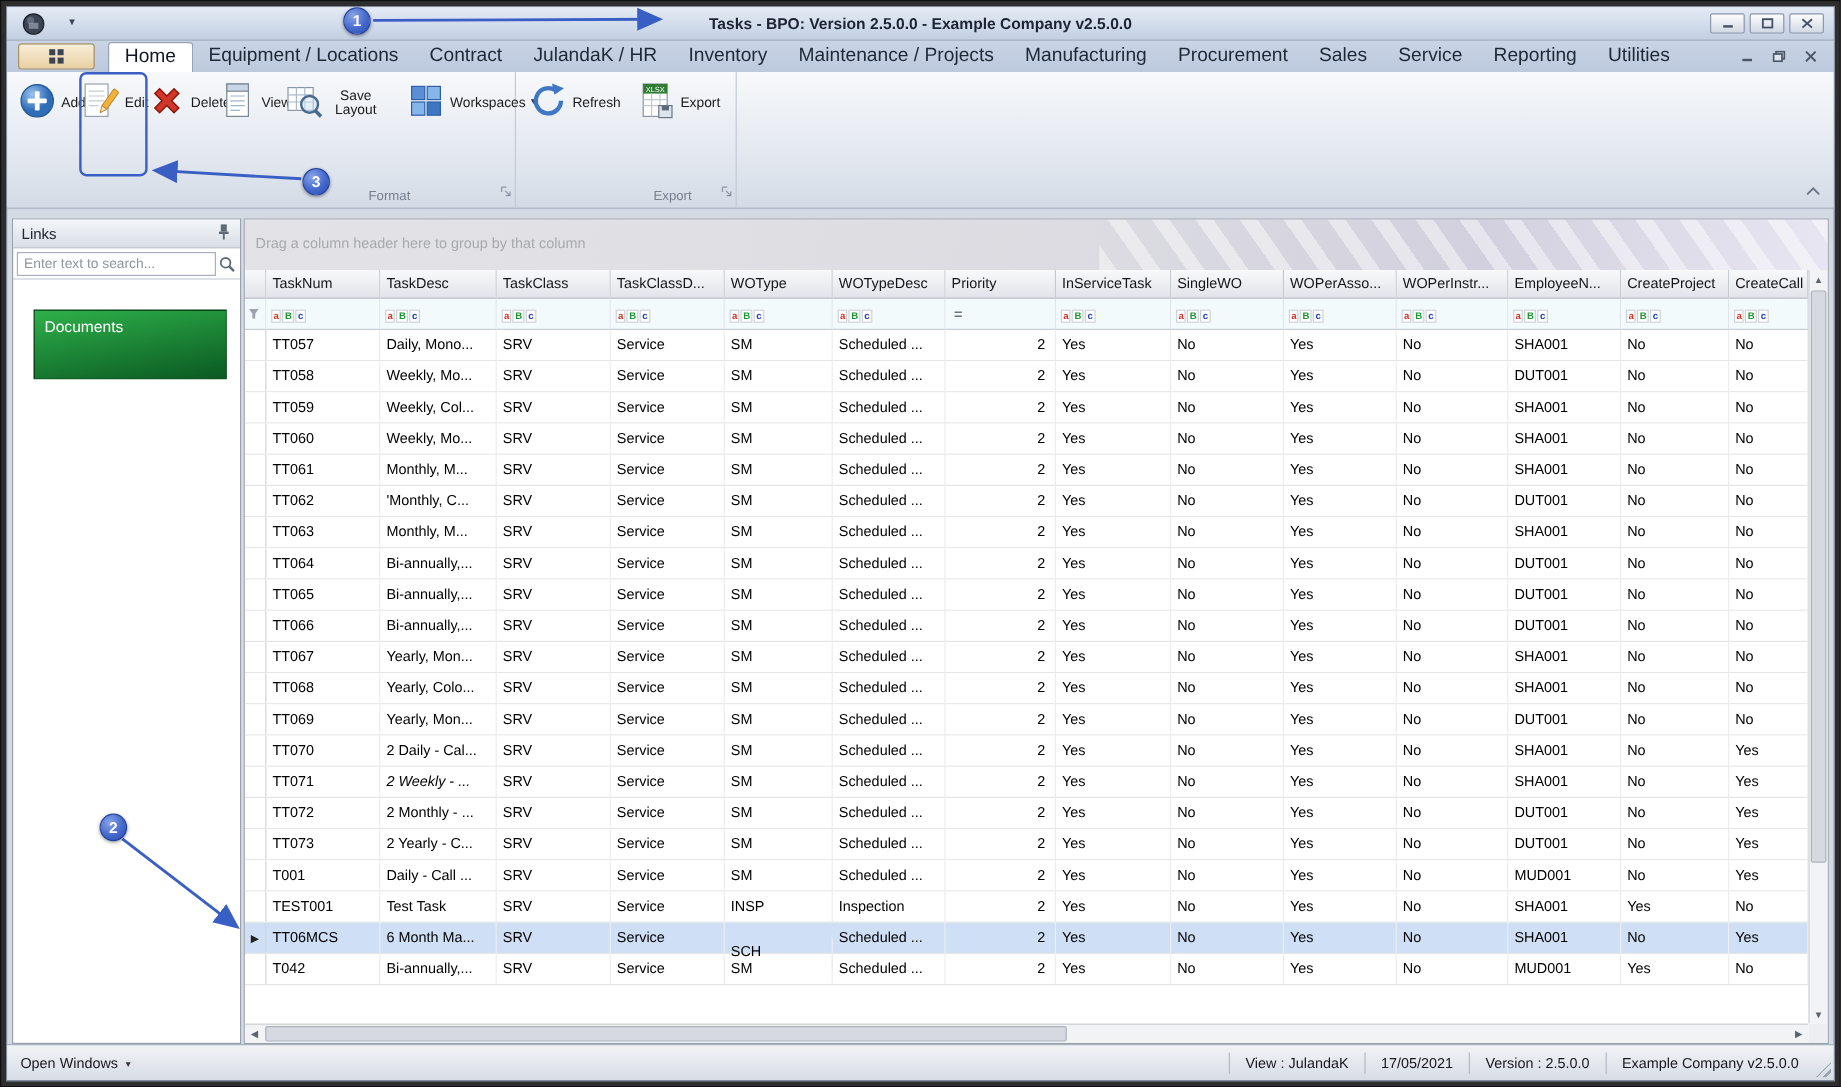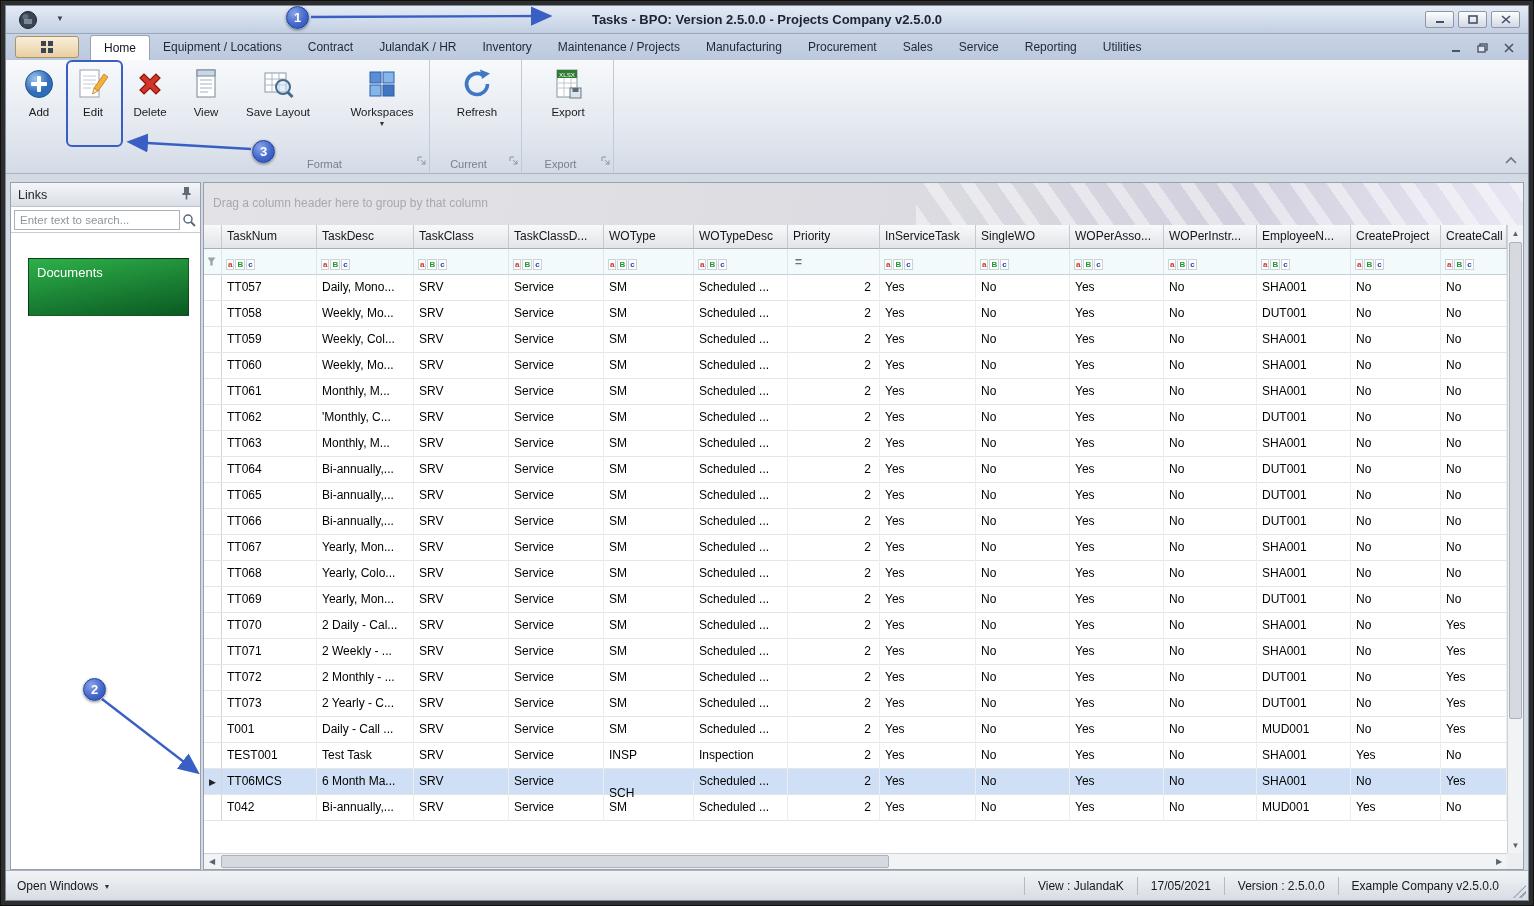--- a/index.html
+++ b/index.html
@@ -20,33 +20,33 @@
   .wbtn { width:29px; height:17px; border:1px solid #8d99ab; border-radius:2px;
     background:linear-gradient(#fdfdfd,#d2d9e4); display:flex; align-items:center; justify-content:center; }
 
   
   #tabrow { position:absolute; top:28px; left:0; right:0; height:26px;
     background:linear-gradient(#c9d4e5,#bcc9dd); }
   .appbtn { position:absolute; left:9px; top:2px; width:64px; height:22px;
     border:1px solid #a89468; border-radius:3px; background:linear-gradient(#f8eed9,#e9d0a2);
     display:flex; align-items:center; justify-content:center; }
   .rtabs { position:absolute; left:84px; top:1px; height:25px; display:flex; }
-  .rtab { padding:0 13px; line-height:24px; font-size:12px; color:#1f2836; white-space:nowrap; }
+  .rtab { padding:0 13px; line-height:24px; font-size:16px; color:#1f2836; white-space:nowrap; }
   .rtab.active { background:#fff; border:1px solid #98a3b5; border-bottom:none;
     border-radius:3px 3px 0 0; color:#101826; }
   .minictl { position:absolute; right:14px; top:5px; display:flex; gap:16px; }
 
   
   #ribbon { position:absolute; top:54px; left:0; right:0; height:114px;
     background:linear-gradient(#f7f9fb,#e2e7ef 65%,#d4dbe6); border-bottom:1px solid #aab4c4; }
   .rgroup { position:absolute; top:0; height:113px; border-right:1px solid #c2cad6; }
   .glabel { position:absolute; bottom:3px; left:0; right:14px; text-align:center;
     font-size:11px; color:#76808e; }
   .launcher { position:absolute; bottom:4px; right:3px; }
-  .rbtn { position:absolute; top:7px; display:flex; flex-direction:column; align-items:center;
+  .rbtn { position:absolute; top:7px; display:flex; flex-direction:row; align-items:center;
     gap:3px; font-size:11.5px; color:#1a1a1a; text-align:center; }
   .rbtn .cap { line-height:12px; }
   .ws-caret { font-size:7px; color:#333; line-height:6px; }
   .collapse-chevron { position:absolute; right:10px; bottom:4px; }
 
   
   #linkspanel { position:absolute; left:4px; top:176px; width:191px; bottom:30px;
     background:#fff; border:1px solid #98a0ad; }
   .links-header { height:24px; background:linear-gradient(#f3f5f8,#dadfe6);
     border-bottom:1px solid #bcc2cb; display:flex; align-items:center; padding:0 7px;
@@ -138,21 +138,21 @@
 
     <div id="titlebar">
       <span class="app-ico">
         <svg width="20" height="20" viewBox="0 0 20 20">
             <circle cx="10" cy="10" r="8.5" fill="#3b4452" stroke="#1c222c"></circle>
             <circle cx="7.5" cy="7" r="3" fill="#6a7686" opacity=".8"></circle>
             <rect x="6" y="9" width="8" height="5" fill="#98a4b4" opacity=".7"></rect>
           </svg>
       </span>
       <span class="qat-caret">▼</span>
-      <div class="title-text">Tasks - BPO: Version 2.5.0.0 - Projects Company v2.5.0.0</div>
+      <div class="title-text">Tasks - BPO: Version 2.5.0.0 - Example Company v2.5.0.0</div>
       <div class="winbtns">
         <div class="wbtn">
             <svg width="10" height="9">
               <rect x="1" y="6" width="8" height="2" fill="#44506a"></rect>
             </svg>
           </div>
         <div class="wbtn">
             <svg width="10" height="9">
               <rect x="1" y="1" width="8" height="7" fill="none" stroke="#44506a" stroke-width="1.6"></rect>
             </svg>
@@ -199,27 +199,20 @@
         <span><svg width="10" height="10">
               <path d="M1,1 L9,9 M9,1 L1,9" stroke="#4a5566" stroke-width="1.6"></path>
             </svg></span>
       </div>
     </div>
 
     <div id="ribbon">
 
       <div class="rgroup" style="left:228px;width:196px;">
         <div class="glabel">Format</div>
-        <span class="launcher"><svg width="9" height="9">
-              <path d="M1,1 H5 M1,1 V5" stroke="#8a94a2" fill="none"></path>
-              <path d="M4,4 L8,8 M8,4.5 V8 H4.5" stroke="#8a94a2" fill="none"></path>
-            </svg></span>
-      </div>
-      <div class="rgroup" style="left:424px;width:92px;">
-        <div class="glabel">Current</div>
         <span class="launcher"><svg width="9" height="9">
               <path d="M1,1 H5 M1,1 V5" stroke="#8a94a2" fill="none"></path>
               <path d="M4,4 L8,8 M8,4.5 V8 H4.5" stroke="#8a94a2" fill="none"></path>
             </svg></span>
       </div>
       <div class="rgroup" style="left:516px;width:92px;">
         <div class="glabel">Export</div>
         <span class="launcher"><svg width="9" height="9">
               <path d="M1,1 H5 M1,1 V5" stroke="#8a94a2" fill="none"></path>
               <path d="M4,4 L8,8 M8,4.5 V8 H4.5" stroke="#8a94a2" fill="none"></path>
@@ -651,21 +644,21 @@
             <div class="cell" style="width: 94px;">No</div>
             <div class="cell" style="width: 94px;">Yes</div>
             <div class="cell" style="width: 93px;">No</div>
             <div class="cell" style="width: 94px;">SHA001</div>
             <div class="cell" style="width: 90px;">No</div>
             <div class="cell" style="width: 66px;">Yes</div>
           </div>
           <div class="grow">
             <div class="icell"></div>
             <div class="cell" style="width: 95px;">TT071</div>
-            <div class="cell" style="width: 97px;">2 Weekly - ...</div>
+            <div class="cell" style="width: 97px; font-style: italic;">2 Weekly - ...</div>
             <div class="cell" style="width: 95px;">SRV</div>
             <div class="cell" style="width: 95px;">Service</div>
             <div class="cell" style="width: 90px;">SM</div>
             <div class="cell" style="width: 94px;">Scheduled ...</div>
             <div class="cell num" style="width: 92px;">2</div>
             <div class="cell" style="width: 96px;">Yes</div>
             <div class="cell" style="width: 94px;">No</div>
             <div class="cell" style="width: 94px;">Yes</div>
             <div class="cell" style="width: 93px;">No</div>
             <div class="cell" style="width: 94px;">SHA001</div>

